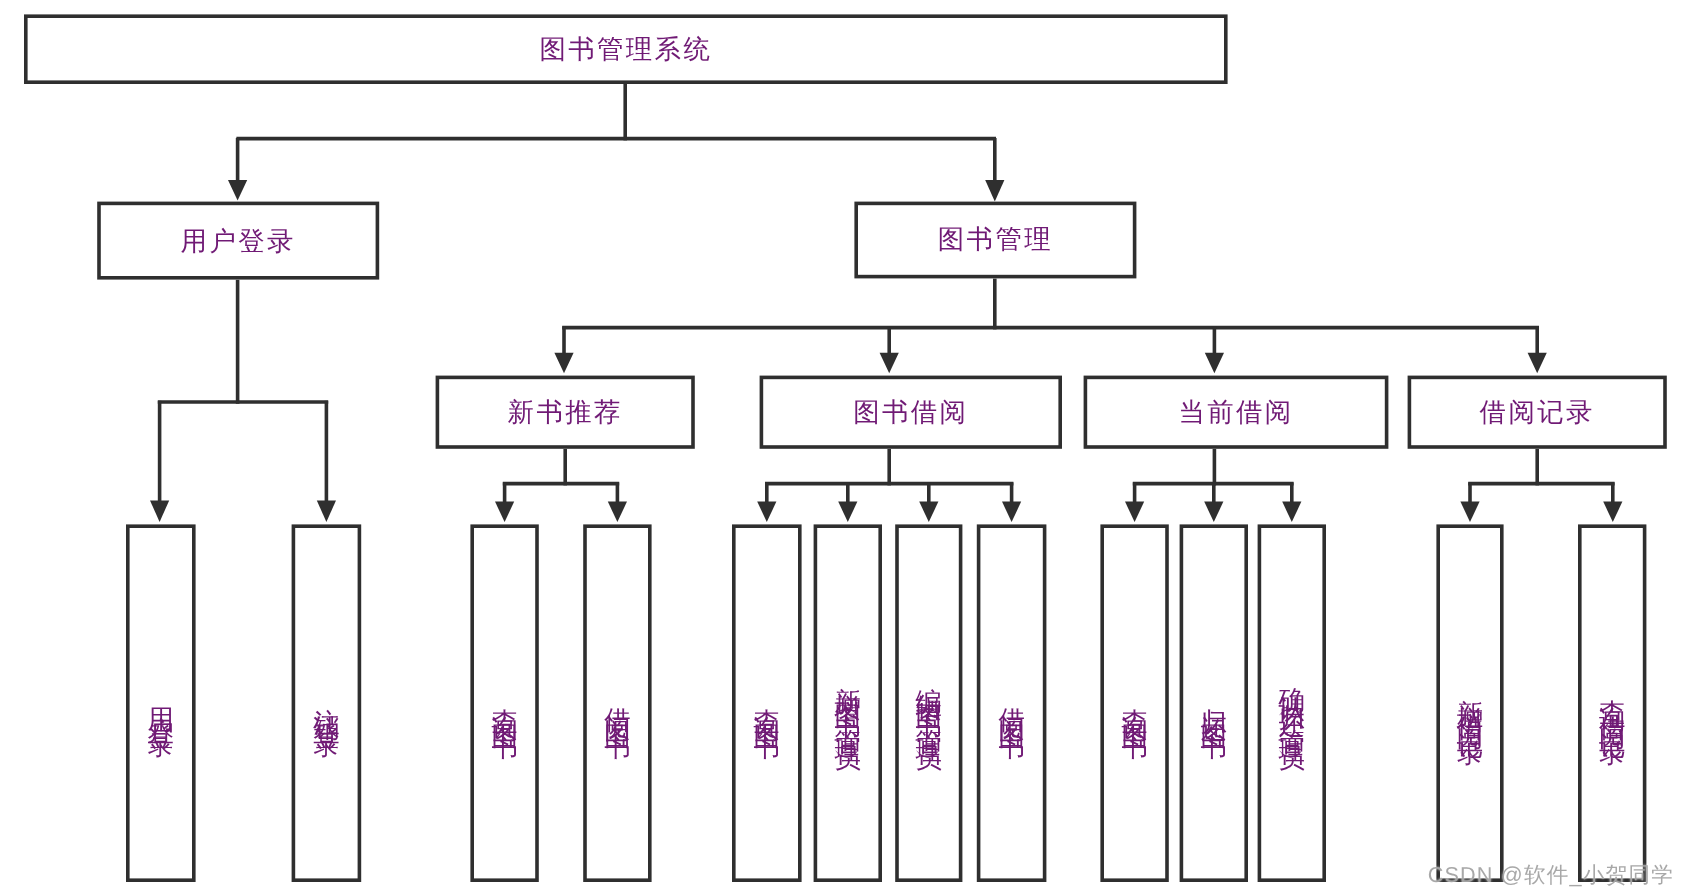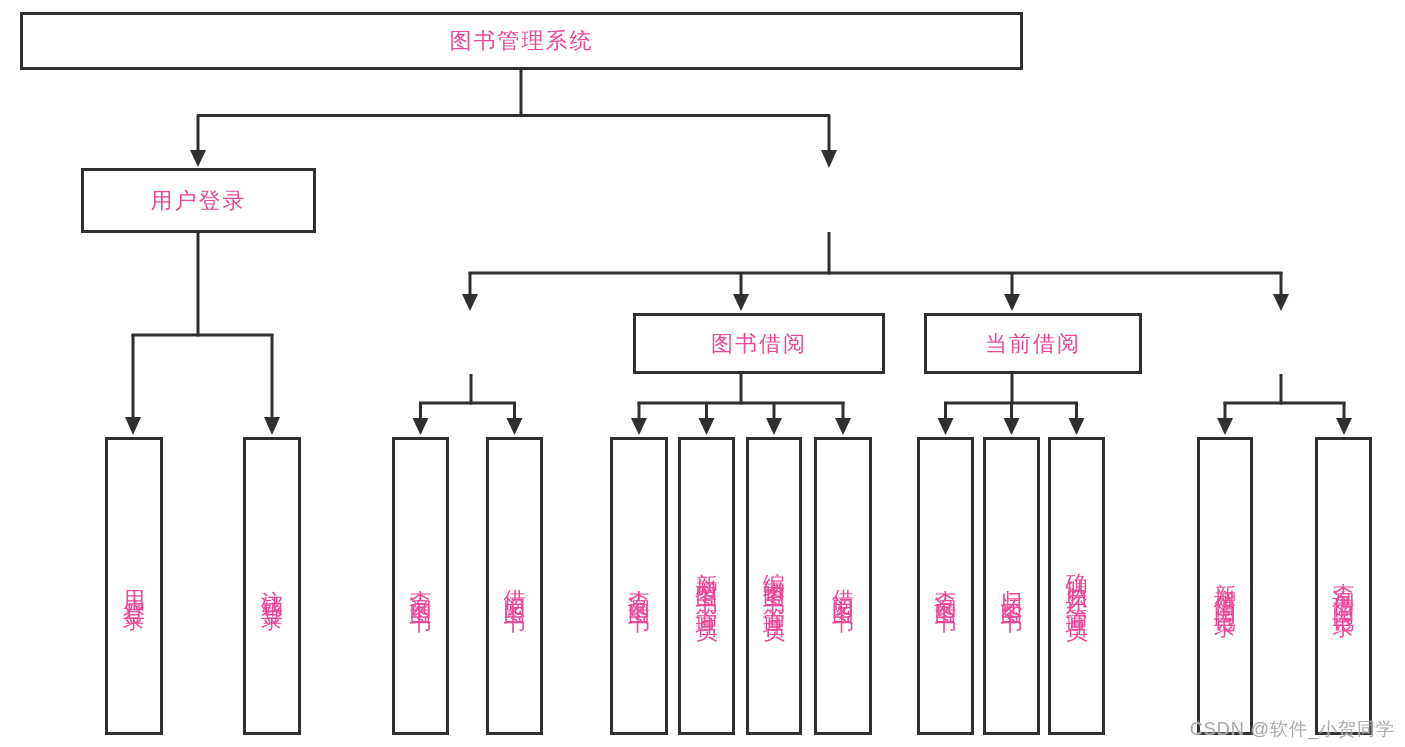--- a/index.html
+++ b/index.html
@@ -18,21 +18,21 @@
     position: absolute;
     left: 0; top: 0;
     width: 1405px; height: 747px;
     pointer-events: none;
   }
   .node {
     position: absolute;
     box-sizing: border-box;
     border: 3px solid #2f2f2f;
     background: #ffffff;
-    color: #ec4899;
+    color: #701a75;
     display: flex;
     align-items: center;
     justify-content: center;
   }
   .h-node {
     font-size: 22px;
     letter-spacing: 2px;
     white-space: nowrap;
   }
   .v-node .v-text {
@@ -116,23 +116,26 @@
     <line x1="1223.5" y1="403" x2="1345.5" y2="403"></line>
     <line x1="1225" y1="402" x2="1225" y2="420"></line>
     <polygon points="1217,418 1233,418 1225,435" stroke="none"></polygon>
     <line x1="1344" y1="402" x2="1344" y2="420"></line>
     <polygon points="1336,418 1352,418 1344,435" stroke="none"></polygon>
   </svg>
 
   <div class="node h-node" style="left:20px; top:12px; width:1003px; height:58px;">图书管理系统</div>
 
   <div class="node h-node" style="left:81px; top:168px; width:235px; height:65px;">用户登录</div>
+  <div class="node h-node" style="left:712px; top:168px; width:235px; height:64px;">图书管理</div>
 
+  <div class="node h-node" style="left:363px; top:313px; width:216px; height:61px;">新书推荐</div>
   <div class="node h-node" style="left:633px; top:313px; width:252px; height:61px;">图书借阅</div>
-  <div class="node h-node" style="left:903px; top:313px; width:218px; height:61px;margin-left:21px;">当前借阅</div>
+  <div class="node h-node" style="left:903px; top:313px; width:254px; height:61px;">当前借阅</div>
+  <div class="node h-node" style="left:1173px; top:313px; width:216px; height:61px;">借阅记录</div>
 
   <div class="node v-node" style="left:105px; top:437px; width:58px; height:298px;">
     <span class="v-text">用户登录</span>
   </div>
   <div class="node v-node" style="left:243px; top:437px; width:58px; height:298px;">
     <span class="v-text">注销登录</span>
   </div>
 
   <div class="node v-node" style="left:392px; top:437px; width:57px; height:298px;">
     <span class="v-text">查询图书</span>

